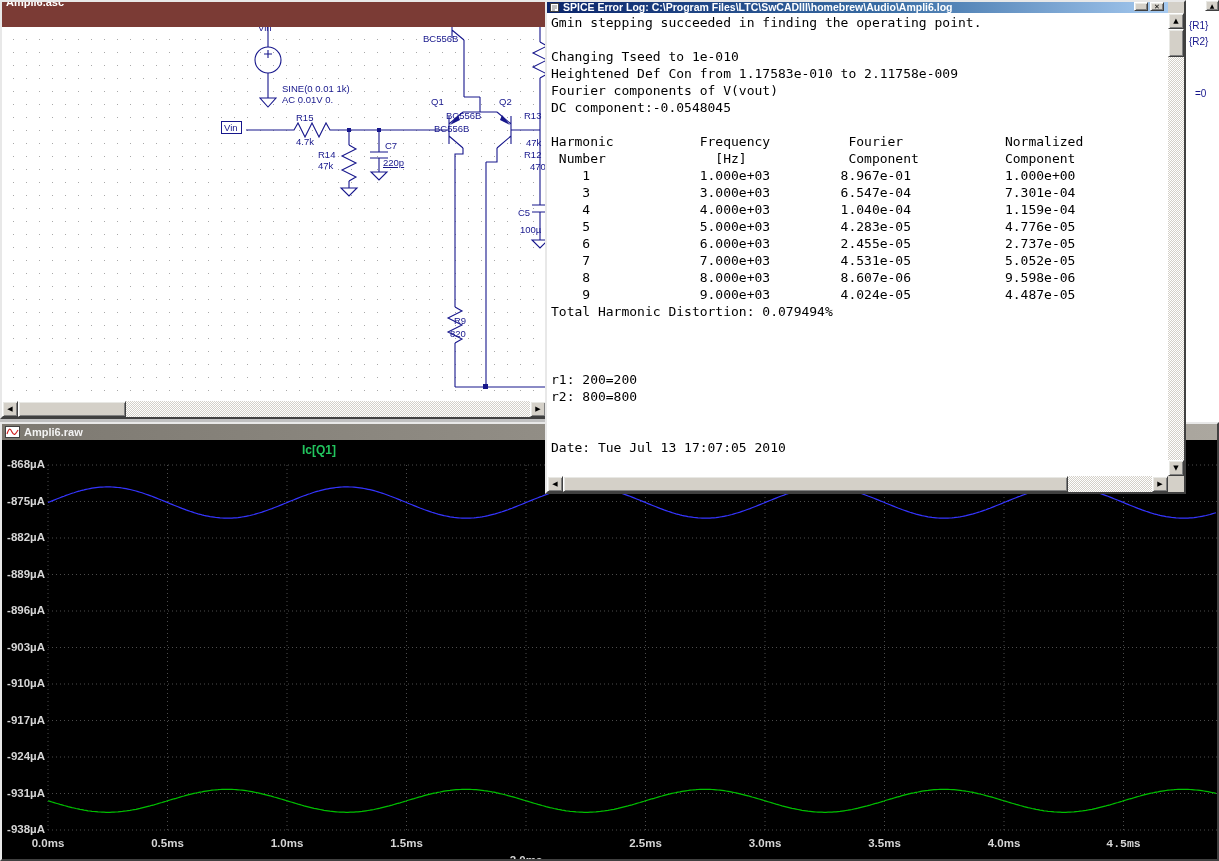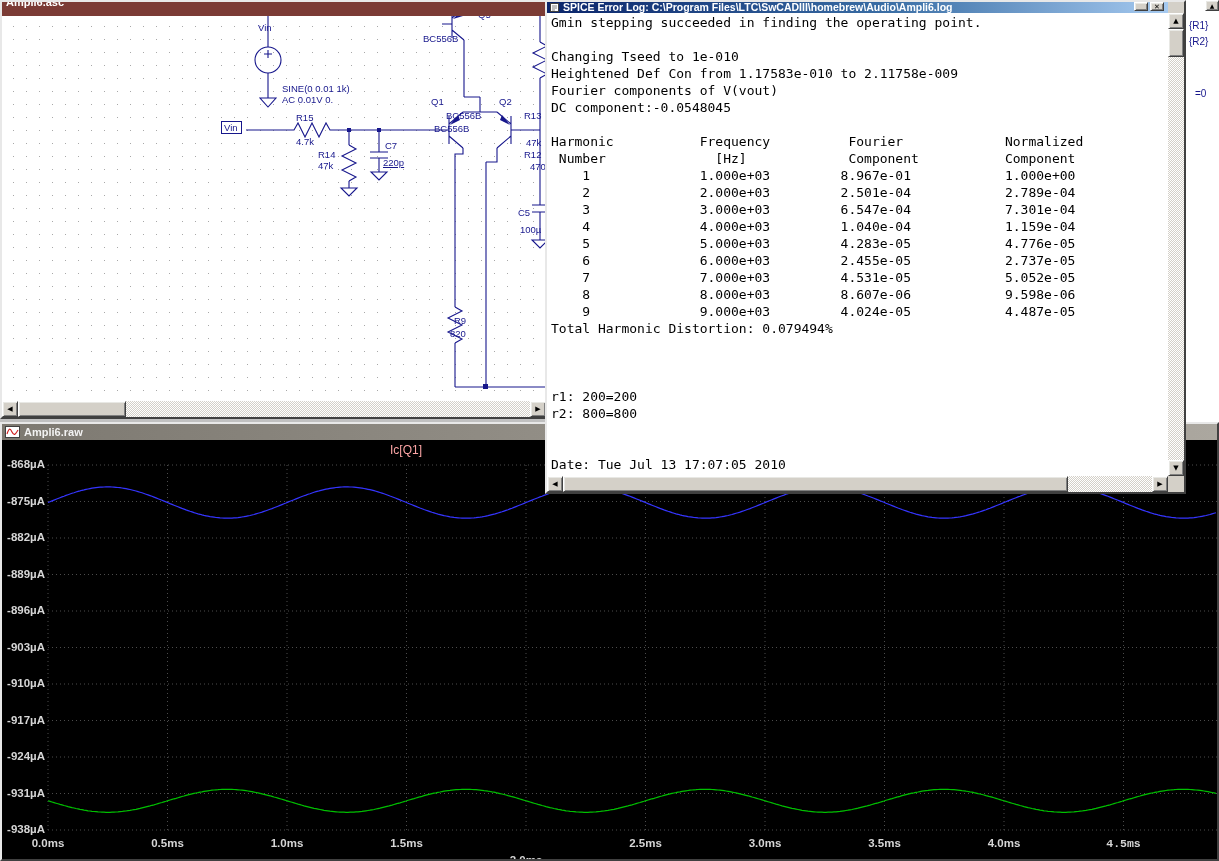--- a/index.html
+++ b/index.html
@@ -17,21 +17,21 @@
            background-size:2px 2px; }
 
   
   #schematic-window { left:0; top:0; width:548px; height:419px; background:#fff; z-index:1; }
   .sch-canvas { position:absolute; left:0; top:0; right:0; bottom:16px; background:#fff;
                 background-image: radial-gradient(#a8a8a8 0.8px, transparent 0.9px);
                 background-size:13px 13px; background-position:5px 5px; overflow:hidden; }
   .sch-svg { position:absolute; left:0; top:0; }
   .sch-label { position:absolute; font-size:9.5px; color:#17178c; white-space:nowrap; }
   .sch-port { border:1px solid #17178c; padding:0 3px 0 2px; background:#fff; }
-  .sch-titlebar { position:absolute; left:0; top:0; right:0; height:14px; background:#7b3b35;
+  .sch-titlebar { position:absolute; left:0; top:0; right:0; height:25px; background:#7b3b35;
                   overflow:hidden; z-index:5; }
   .sch-titlebar span { display:block; margin-top:-6px; padding-left:4px; font-size:11px;
                        font-weight:bold; color:#fff; white-space:nowrap; }
   .hscroll { position:absolute; left:0; right:0; bottom:0; height:16px; }
   .sb-btn { position:absolute; top:0; width:16px; height:16px; font-size:7px; }
   .sb-thumb { position:absolute; top:0; height:16px; }
 
   
   #right-fragment { position:absolute; left:1186px; top:0; width:33px; height:422px;
                     background:#fff; z-index:1; overflow:hidden; }
@@ -39,22 +39,22 @@
   #frag-upbtn { position:absolute; right:0; top:0; width:14px; height:11px; font-size:6px; }
 
   
   #waveform-window { left:0; top:422px; width:1219px; height:439px; background:#000; z-index:2; }
   .wf-titlebar { position:absolute; left:0; top:0; right:0; height:16px;
                  background:linear-gradient(to right,#7d7971,#aba79f);
                  display:flex; align-items:center; gap:4px; padding-left:3px; }
   .wf-title { font-size:11px; font-weight:bold; color:#f2f2f2; }
   .wf-client { position:absolute; left:0; top:16px; right:0; bottom:0; background:#000; overflow:hidden; }
   #wf-svg { position:absolute; left:0; top:0; }
-  .wf-plot-title { position:absolute; top:3px; left:300px; width:120px; text-align:right;
-                   font-size:12px; font-weight:normal; color:#fca5a5; }
+  .wf-plot-title { position:absolute; top:3px; left:300px; width:120px; text-align:left;
+                   font-size:12px; font-weight:bold; color:#22c55e; }
   .wf-ylabel { position:absolute; width:43px; text-align:right; font-size:11.5px; font-weight:bold;
                color:#d6d6d6; white-space:nowrap; }
   .wf-xlabel { position:absolute; transform:translateX(-50%); font-size:11.5px; font-weight:bold;
                color:#d6d6d6; white-space:nowrap; }
 
   
   #log-window { left:545px; top:0; width:641px; height:494px; background:#d4d0c8; z-index:3; }
   .log-titlebar { position:absolute; left:0; top:0; right:16px; height:26px; overflow:hidden;
                   background:linear-gradient(to right,#0a246a,#3a6ea5 55%,#a6caf0); }
   .log-title { display:block; margin-top:-1px; padding-left:16px; font-size:10.5px; font-weight:bold;
@@ -224,21 +224,20 @@
           <div class="log-line">Gmin stepping succeeded in finding the operating point.</div>
           <div class="log-line">&nbsp;</div>
           <div class="log-line">Changing Tseed to 1e-010</div>
           <div class="log-line">Heightened Def Con from 1.17583e-010 to 2.11758e-009</div>
           <div class="log-line">Fourier components of V(vout)</div>
           <div class="log-line">DC component:-0.0548045</div>
           <div class="log-line">&nbsp;</div>
           <div class="log-line">Harmonic           Frequency          Fourier             Normalized</div>
           <div class="log-line"> Number              [Hz]             Component           Component</div>
           <div class="log-line">    1              1.000e+03         8.967e-01            1.000e+00</div>
-          <div class="log-line">    2              2.000e+03         2.501e-04            2.789e-04</div>
           <div class="log-line">    3              3.000e+03         6.547e-04            7.301e-04</div>
           <div class="log-line">    4              4.000e+03         1.040e-04            1.159e-04</div>
           <div class="log-line">    5              5.000e+03         4.283e-05            4.776e-05</div>
           <div class="log-line">    6              6.000e+03         2.455e-05            2.737e-05</div>
           <div class="log-line">    7              7.000e+03         4.531e-05            5.052e-05</div>
           <div class="log-line">    8              8.000e+03         8.607e-06            9.598e-06</div>
           <div class="log-line">    9              9.000e+03         4.024e-05            4.487e-05</div>
           <div class="log-line">Total Harmonic Distortion: 0.079494%</div>
           <div class="log-line">&nbsp;</div>
           <div class="log-line">&nbsp;</div>

